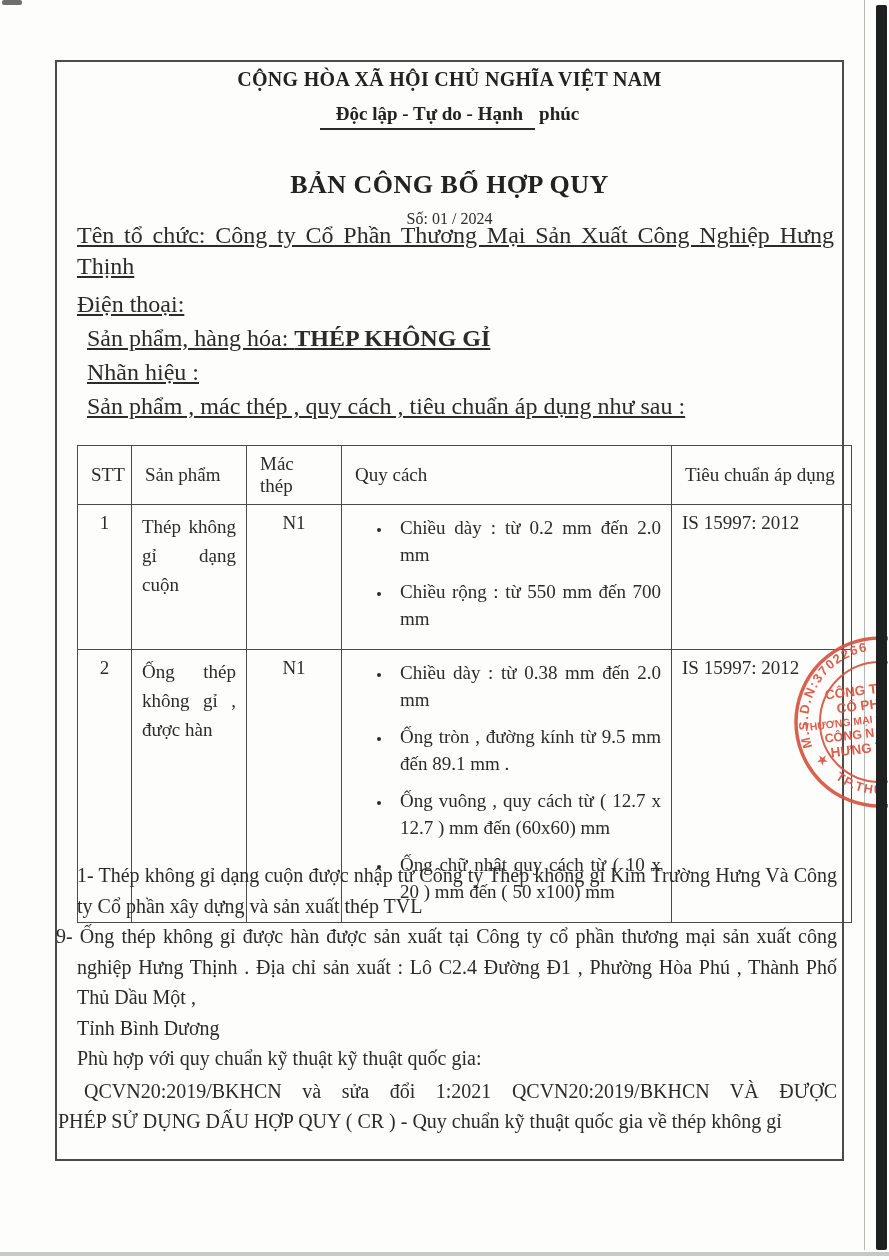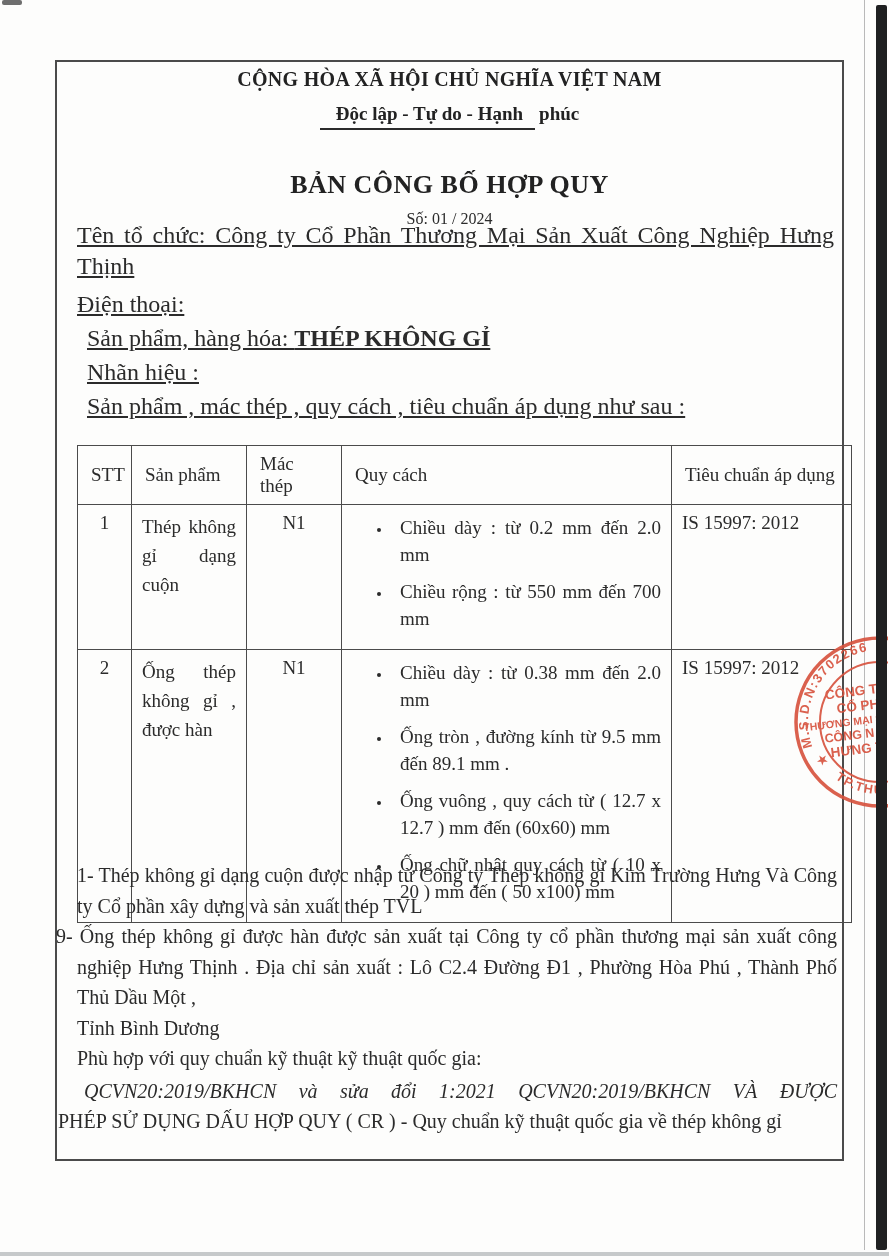--- a/index.html
+++ b/index.html
@@ -63,21 +63,21 @@
   }
   ul.spec-list li::marker{font-size:15px;}
 
   .notes{position:absolute;left:20px;top:798px;width:760px;font-size:20px;line-height:30.5px;}
   .notes p{margin:0;}
   .note-item1{margin-left:11px;text-align:justify;}
   .note-item2{margin-left:32px;text-indent:-21px;text-align:justify;margin-top:2px;}
   .note-tail{margin-left:9px;margin-top:2px;}
   .note-intro{margin-left:7px;margin-top:2px;}
   .conformity{margin-left:-19px;margin-top:2px;width:779px;}
-  .conf-l1{text-align:justify;text-align-last:justify;text-indent:26px;font-style:italic;}
+  .conf-l1{text-align:justify;text-align-last:justify;text-indent:26px;}
   .conf-l2{text-align:justify;}
 
   
   .stamp{position:absolute;left:758px;top:626px;width:130px;height:200px;z-index:20;opacity:.92;}
   .stamp text{font-family:"Liberation Sans", sans-serif;font-weight:bold;}
 </style>
 </head>
 <body>
 
 <div class="page">

